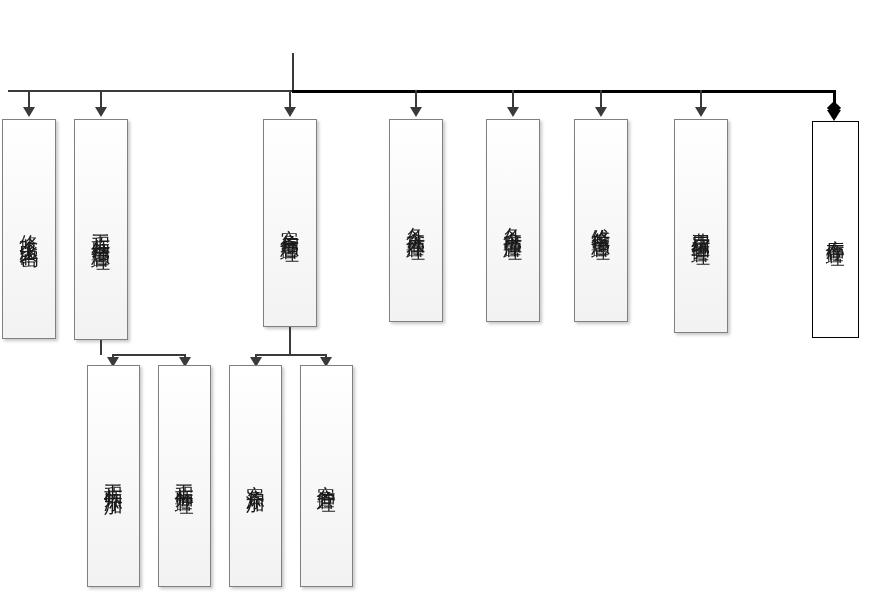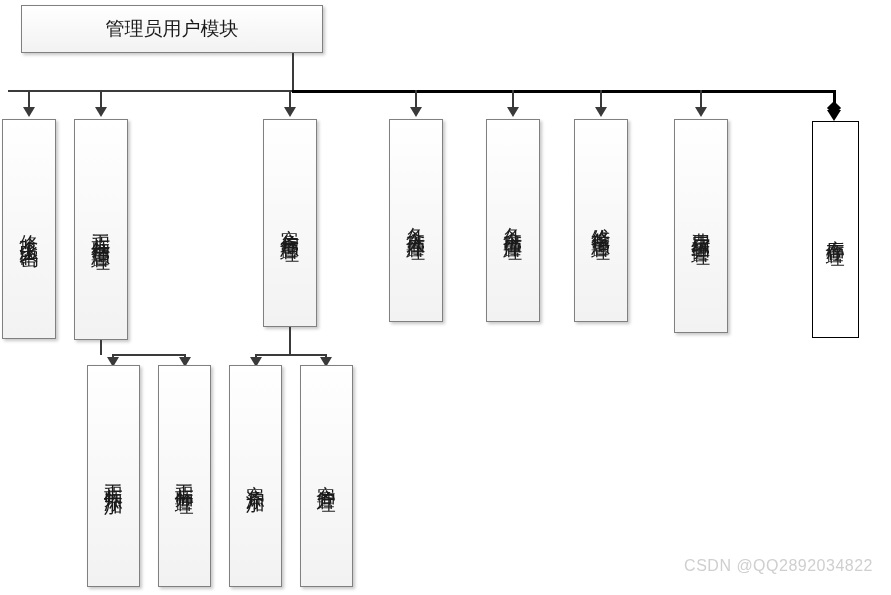--- a/index.html
+++ b/index.html
@@ -119,23 +119,20 @@
     color: #cfcfcf;
     letter-spacing: 0.5px;
     user-select: none;
   }
 </style>
 </head>
 <body>
 
 <div id="canvas">
 
-  <div class="node root">
-    <span class="label">管理员用户模块</span>
-  </div>
 
   <div class="line v" style="left:292px; top:53px; height:39px;"></div>
 
   <div class="line h" style="left:8px; top:90px; width:826px;"></div>
 
   <div class="line h bold" style="left:292px; top:90px; width:543px;"></div>
 
   <div class="line v" style="left:8px; top:90px; height:2px;"></div>
 
   <div class="line v" style="left:28px; top:90px; height:19px;"></div>
@@ -208,15 +205,14 @@
   <div class="node vert lvl2" style="left:158px;">
     <span class="label">工程师管理</span>
   </div>
   <div class="node vert lvl2" style="left:229px;">
     <span class="label">客户添加</span>
   </div>
   <div class="node vert lvl2" style="left:300px;">
     <span class="label">客户管理</span>
   </div>
 
-  <div class="watermark">CSDN @QQ2892034822</div>
 
 </div>
 
 </body></html>

